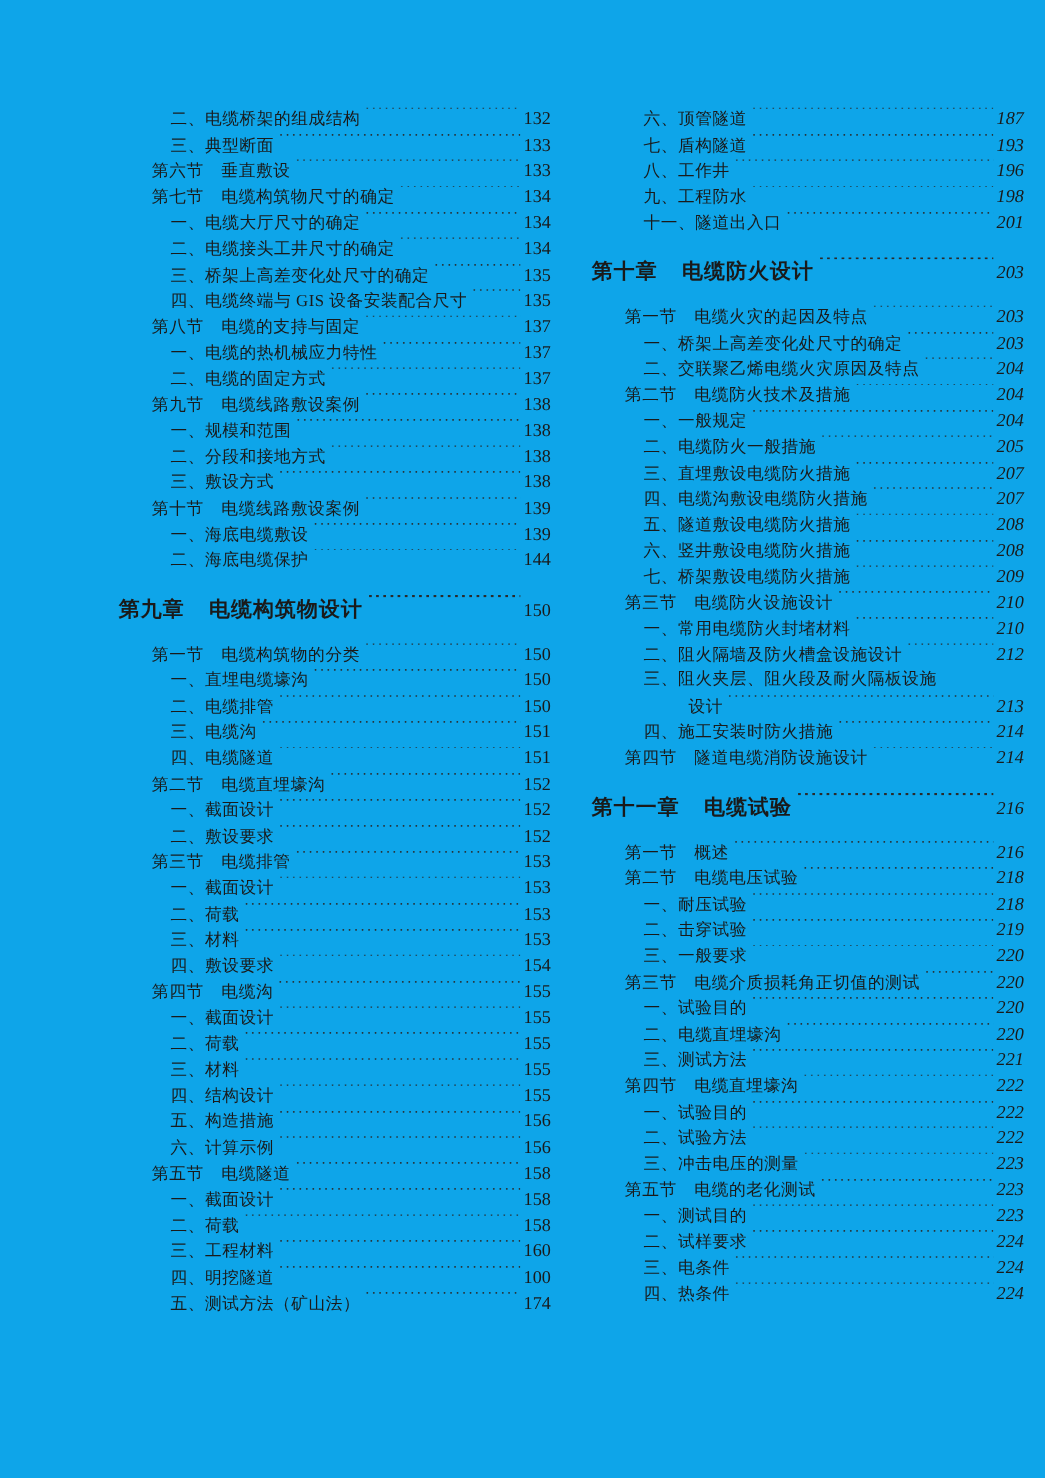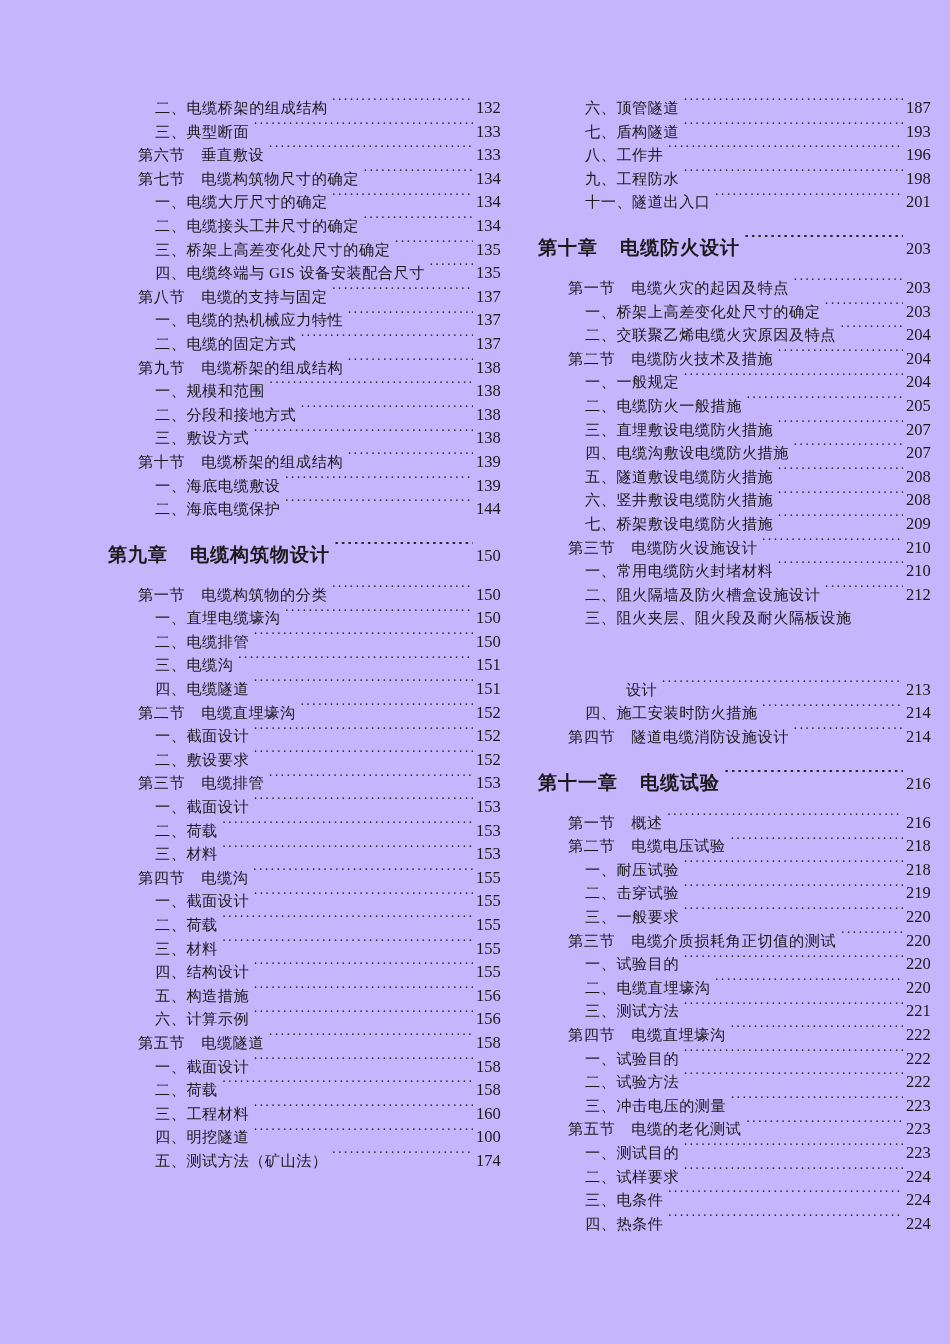--- a/index.html
+++ b/index.html
@@ -13,21 +13,21 @@
     font-family: "Liberation Serif", "DejaVu Serif", serif;
     color: #1a1a1a;
     position: relative;
     overflow: hidden;
   }
   #page {
     position: absolute;
     left: 0; top: 0;
     width: 950px;
     height: 1344px;
-    background: #c4b5fd;
+    background: #0ea5e9;
   }
   .columns {
     position: absolute;
     left: 0;
     top: 96px;
     width: 950px;
     display: flex;
     flex-direction: row;
   }
   .col {
@@ -70,21 +70,21 @@
     flex: 0 0 34px;
     text-align: left;
     font-family: "Liberation Serif", "DejaVu Serif", serif;
     font-size: 16.5px;
     letter-spacing: 0;
   }
 
   
   .lvl-section   { padding-left: 38px; }
   .lvl-item      { padding-left: 55px; }
-  .lvl-cont      { padding-left: 96px; margin-top: 48px; }
+  .lvl-cont      { padding-left: 96px; }
 
   .lvl-section .label { letter-spacing: 0.6px; }
   .lvl-item .label    { letter-spacing: 0.5px; }
 
   
   .row.chapter {
     font-family: "DejaVu Sans", "Liberation Sans", sans-serif;
     font-weight: bold;
     font-size: 19px;
     letter-spacing: 1px;
@@ -104,21 +104,21 @@
   .row.chapter .num {
     margin-right: 22px;
     text-align: center;
   }
 
   
   .gap-before-chapter { height: 18px; }
   .gap-after-chapter  { height: 14px; }
 
   
-  .col-right .row .page { flex: 0 0 34px; }
+  .col-right .row .page { flex: 0 0 34px; font-style: italic; }
 </style>
 </head>
 <body>
 
 <div id="page">
   <div class="columns">
     <div class="col col-left" id="col-left">
         <div class="row lvl-item">
           <span class="label">二、电缆桥架的组成结构</span>
           <span class="leader"></span>
@@ -168,41 +168,41 @@
           <span class="label">一、电缆的热机械应力特性</span>
           <span class="leader"></span>
           <span class="page">137</span>
         </div>
         <div class="row lvl-item">
           <span class="label">二、电缆的固定方式</span>
           <span class="leader"></span>
           <span class="page">137</span>
         </div>
         <div class="row lvl-section">
-          <span class="label">第九节　电缆桥架的组成结构</span>
+          <span class="label">第九节　电缆线路敷设案例</span>
           <span class="leader"></span>
           <span class="page">138</span>
         </div>
         <div class="row lvl-item">
           <span class="label">一、规模和范围</span>
           <span class="leader"></span>
           <span class="page">138</span>
         </div>
         <div class="row lvl-item">
           <span class="label">二、分段和接地方式</span>
           <span class="leader"></span>
           <span class="page">138</span>
         </div>
         <div class="row lvl-item">
           <span class="label">三、敷设方式</span>
           <span class="leader"></span>
           <span class="page">138</span>
         </div>
         <div class="row lvl-section">
-          <span class="label">第十节　电缆桥架的组成结构</span>
+          <span class="label">第十节　电缆线路敷设案例</span>
           <span class="leader"></span>
           <span class="page">139</span>
         </div>
         <div class="row lvl-item">
           <span class="label">一、海底电缆敷设</span>
           <span class="leader"></span>
           <span class="page">139</span>
         </div>
         <div class="row lvl-item">
           <span class="label">二、海底电缆保护</span>
@@ -269,20 +269,25 @@
         <div class="row lvl-item">
           <span class="label">二、荷载</span>
           <span class="leader"></span>
           <span class="page">153</span>
         </div>
         <div class="row lvl-item">
           <span class="label">三、材料</span>
           <span class="leader"></span>
           <span class="page">153</span>
         </div>
+        <div class="row lvl-item">
+          <span class="label">四、敷设要求</span>
+          <span class="leader"></span>
+          <span class="page">154</span>
+        </div>
         <div class="row lvl-section">
           <span class="label">第四节　电缆沟</span>
           <span class="leader"></span>
           <span class="page">155</span>
         </div>
         <div class="row lvl-item">
           <span class="label">一、截面设计</span>
           <span class="leader"></span>
           <span class="page">155</span>
         </div>

